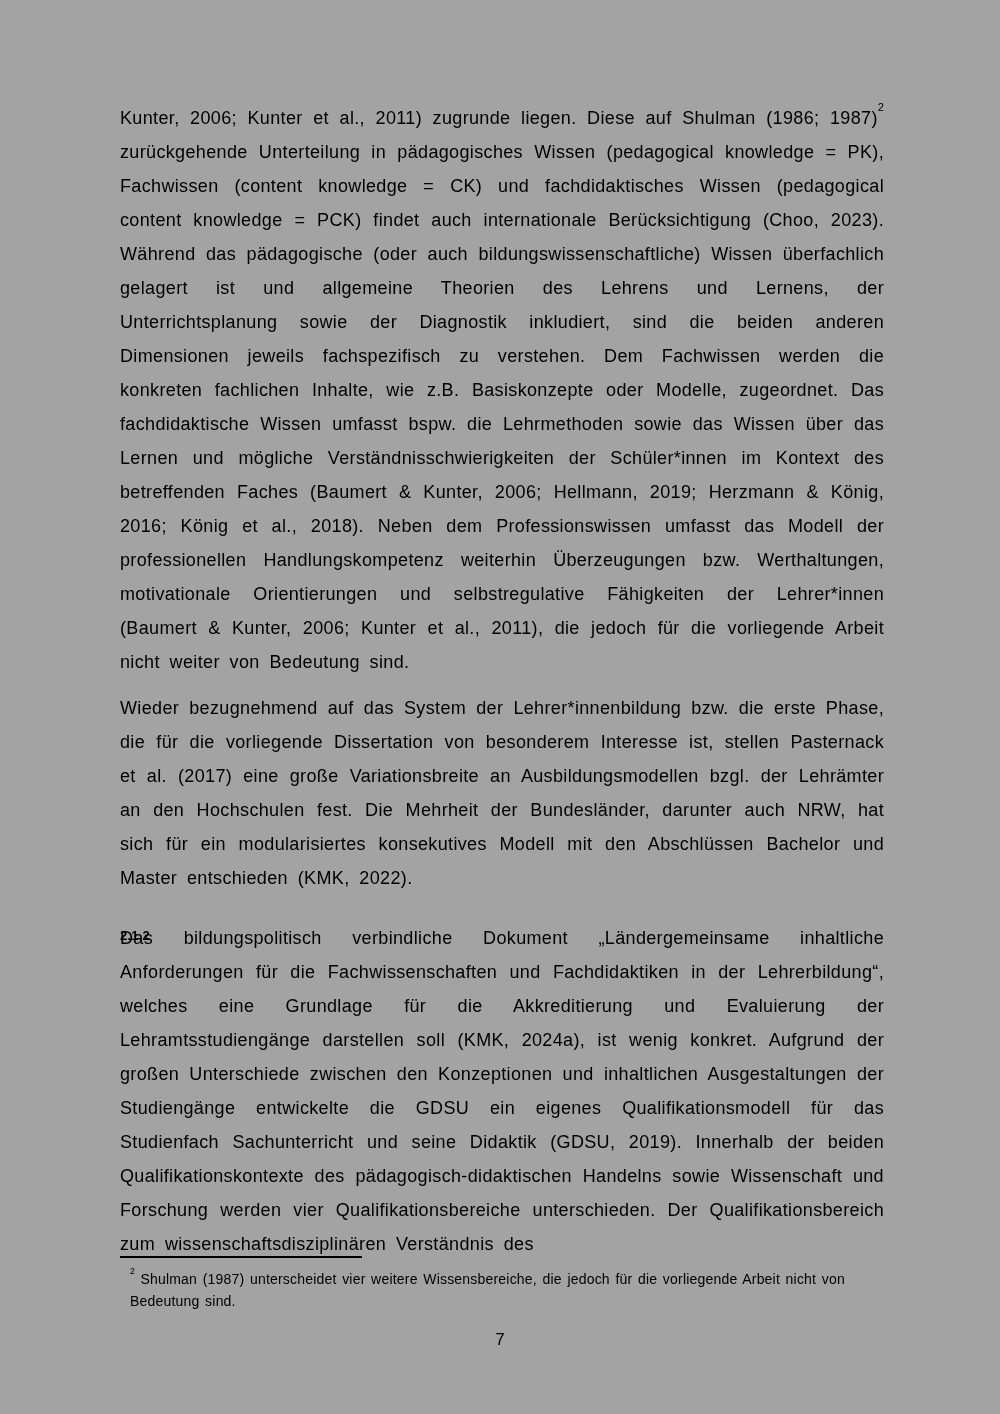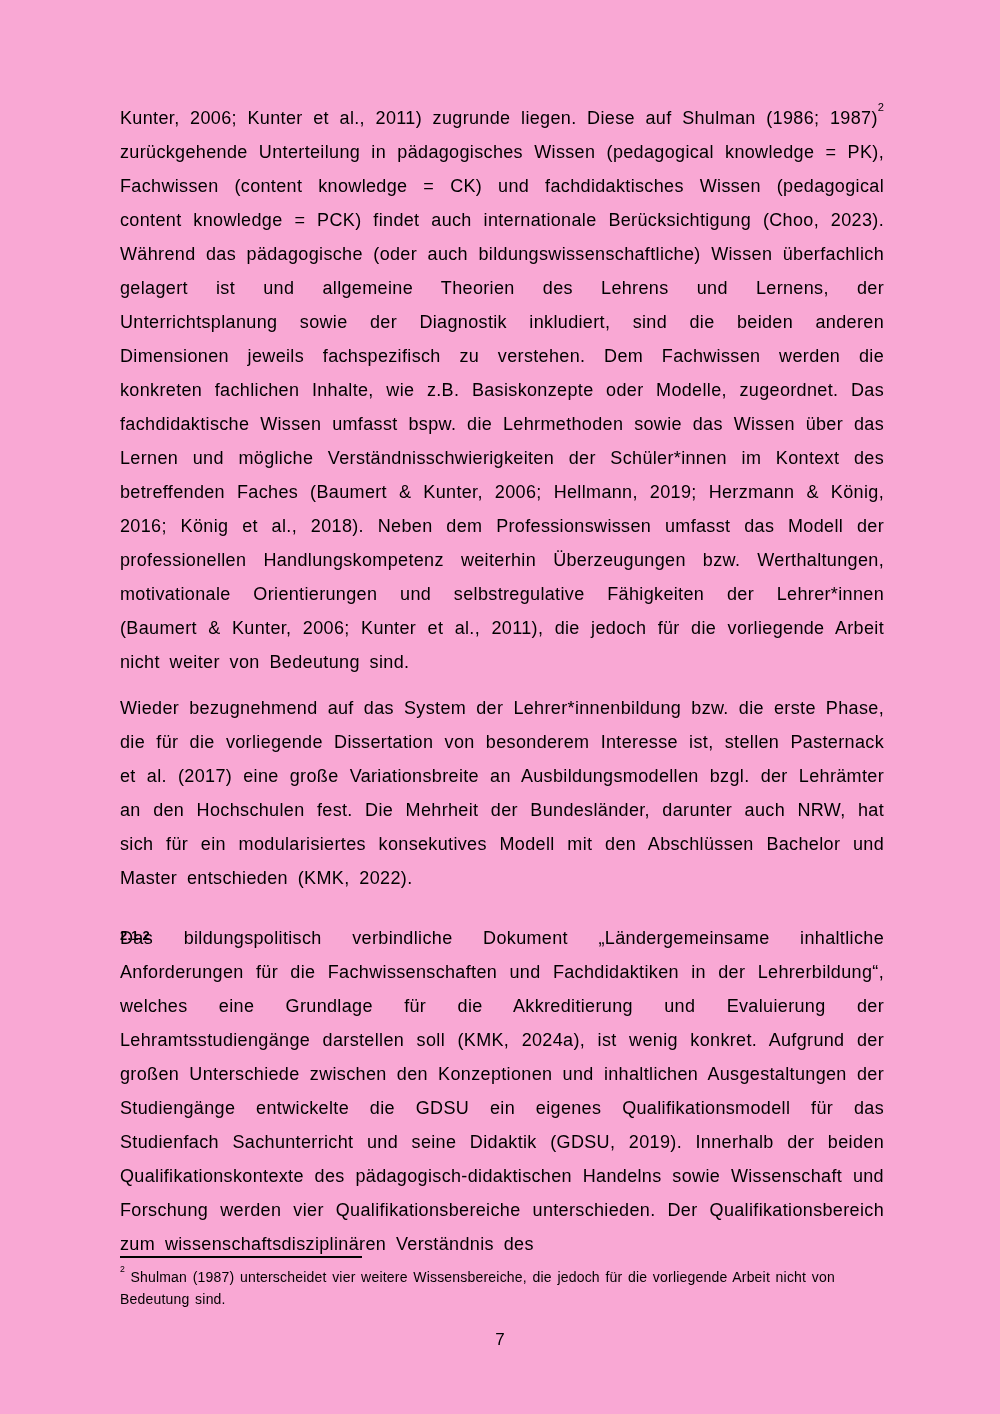--- a/index.html
+++ b/index.html
@@ -4,21 +4,21 @@
 <style>
   html, body {
     margin: 0;
     padding: 0;
     background: #ffffff;
   }
   .page {
     position: relative;
     width: 1000px;
     height: 1414px;
-    background: #f9a8d4;
+    background: #a3a3a3;
     color: #000000;
     font-family: "Liberation Sans", sans-serif;
     overflow: hidden;
   }
   .text-col {
     position: absolute;
     left: 120px;
     top: 101px;
     width: 764px;
   }
@@ -63,21 +63,21 @@
   }
   .rule {
     width: 242px;
     height: 0;
     border-top: 2px solid #000000;
     margin: 0 0 8px 0;
   }
   p.footnote {
     font-size: 14px;
     line-height: 22px;
-    margin: 0;
+    margin: 10px;
     text-align: left;
     letter-spacing: 0.2px;
     word-spacing: 1.5px;
   }
   .pagenum {
     position: absolute;
     top: 1330px;
     left: 0;
     width: 100%;
     text-align: center;

